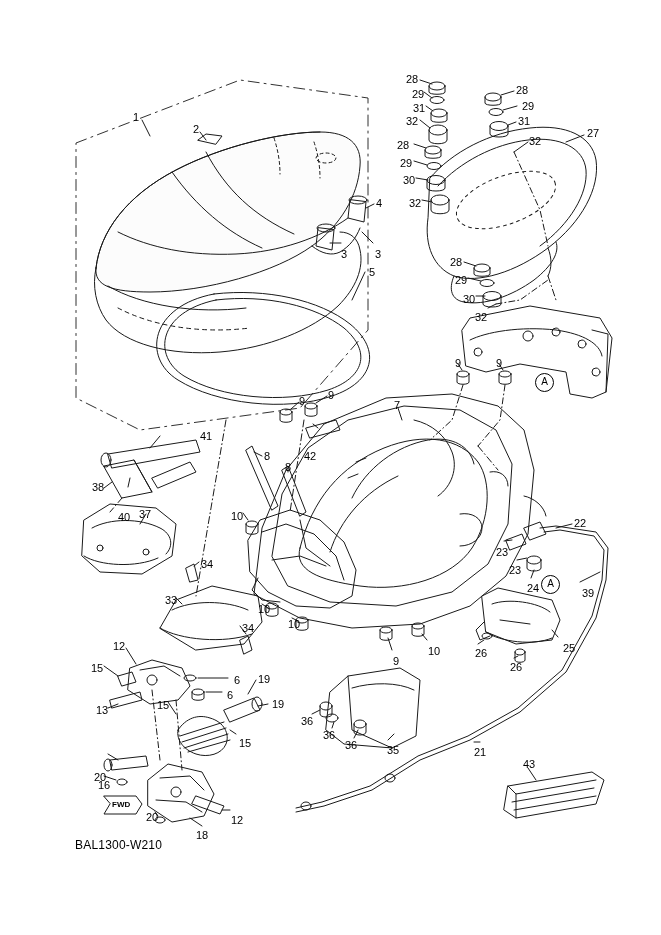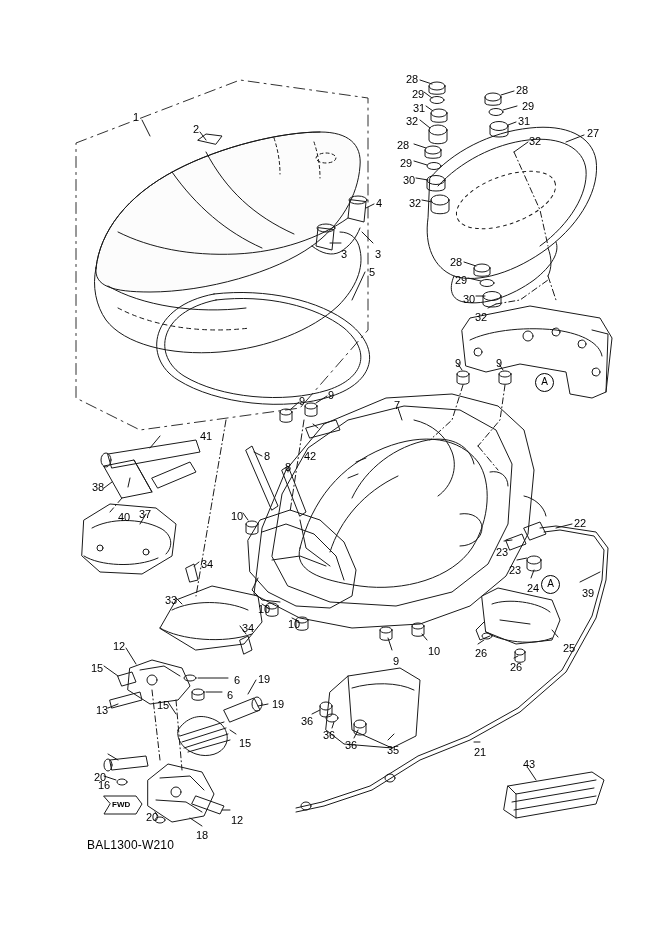--- a/index.html
+++ b/index.html
@@ -33,21 +33,20 @@
     white-space: nowrap;
     user-select: none;
   }
   .part-code {
     position: absolute;
     font-family: "Liberation Sans", sans-serif;
     font-size: 12px;
     color: #000000;
     letter-spacing: 0.2px;
     white-space: nowrap;
-    margin-left: 12px;
   }
   .fwd-label {
     position: absolute;
     font-family: "Liberation Sans", sans-serif;
     font-size: 8px;
     font-weight: bold;
     color: #000000;
     white-space: nowrap;
   }
   .circle-ref {

